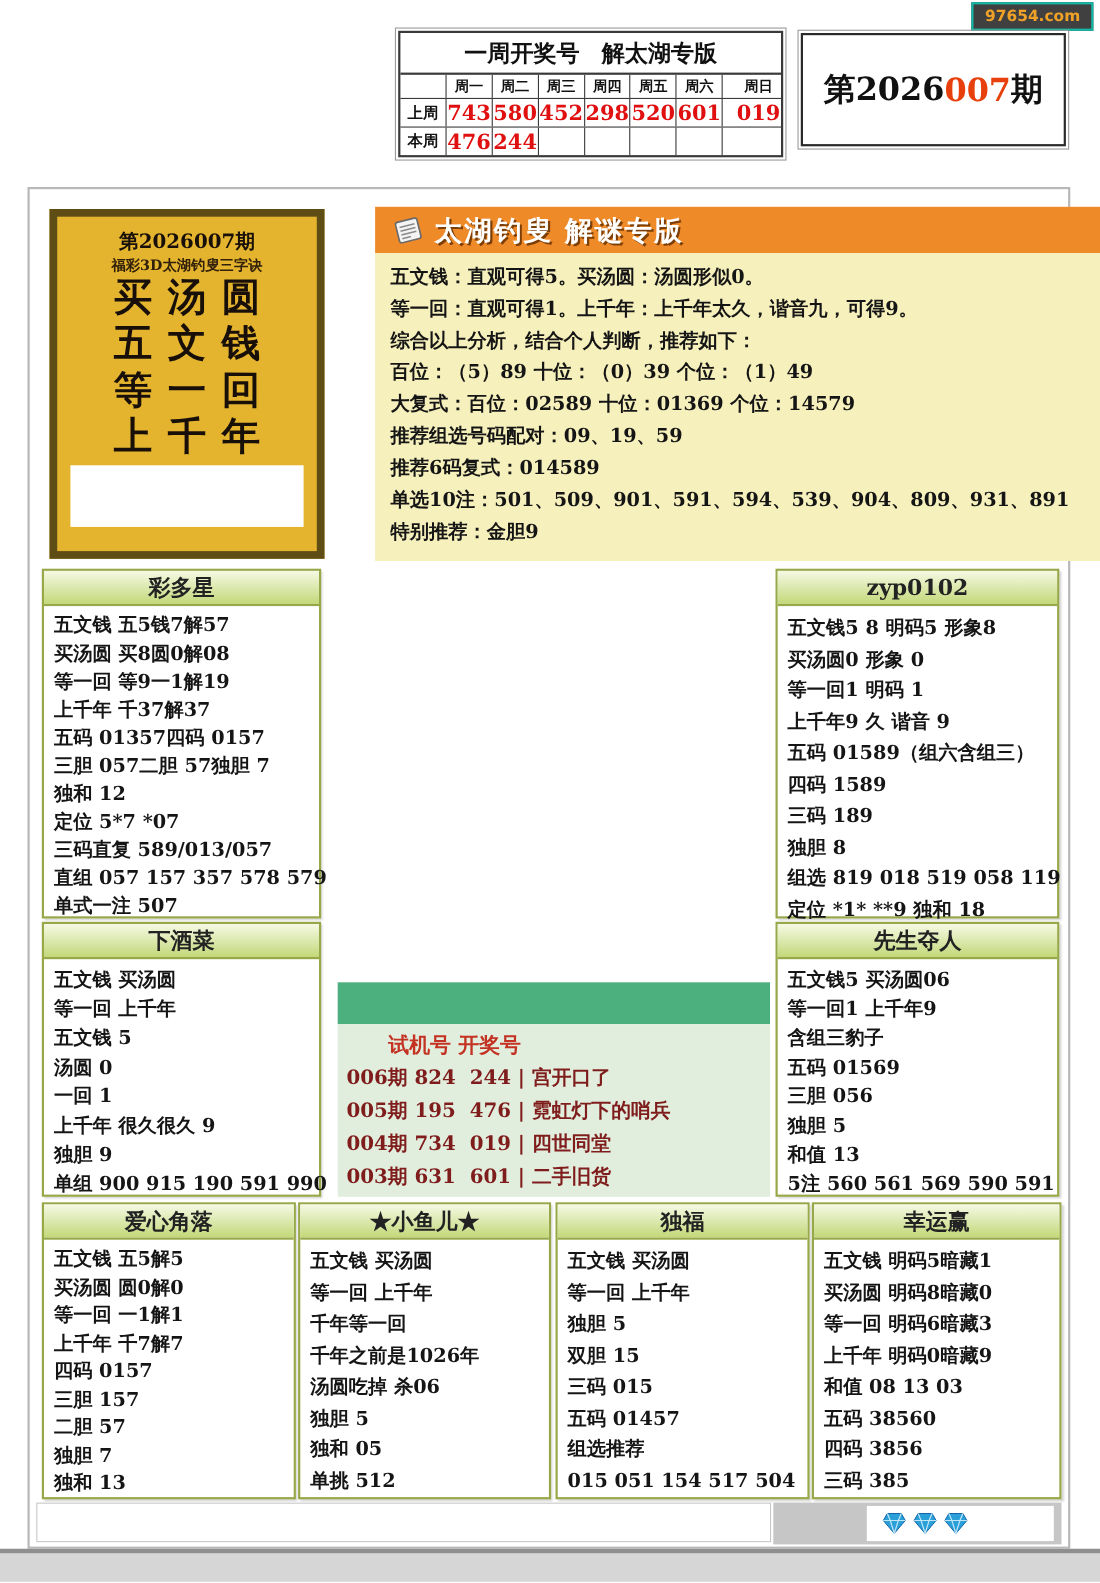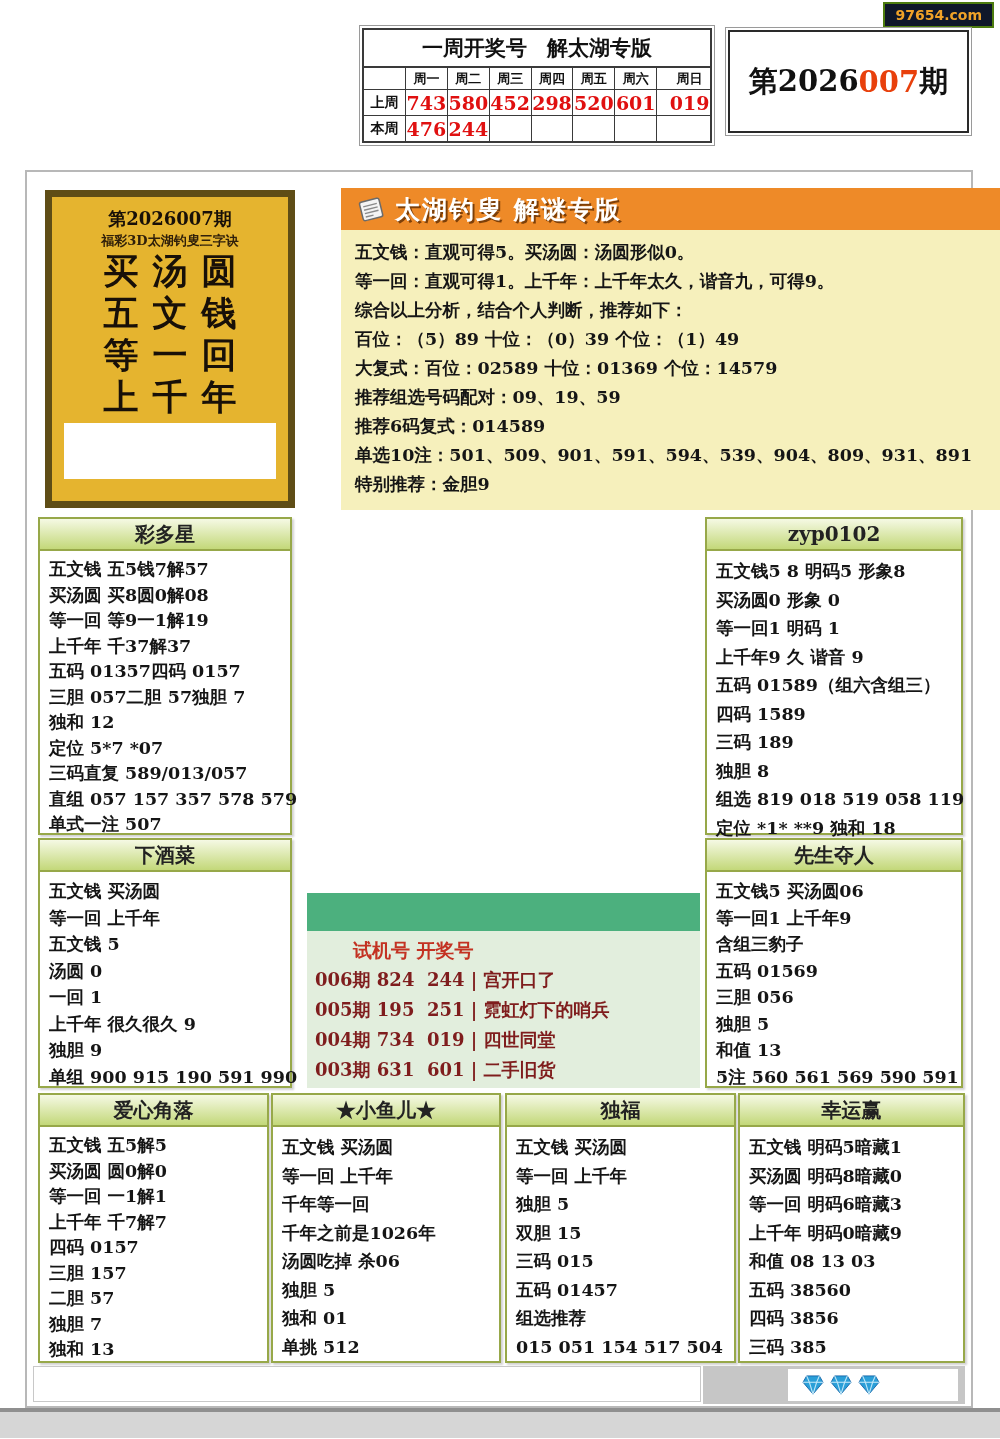--- a/index.html
+++ b/index.html
@@ -1,21 +1,21 @@
 <!DOCTYPE html>
 <html><head>
 <meta charset="utf-8">
 <style>
   html,body{margin:0;padding:0;background:#fff;}
   .page{position:relative;width:1000px;height:1439px;background:#fff;overflow:hidden;
         font-family:"DejaVu Serif","Liberation Serif",serif;color:#111;}
 
   
-  .site-badge{position:absolute;right:6px;top:2px;padding:3px 10px;border:2px solid #4d7c0f;
-              background:#0f172a;color:#f0a228;font:bold 14px "DejaVu Sans","Liberation Sans",sans-serif;}
+  .site-badge{position:absolute;right:6px;top:2px;padding:3px 10px;border:2px solid #14b8a6;
+              background:#404040;color:#f0a228;font:bold 14px "DejaVu Sans","Liberation Sans",sans-serif;}
   .week-panel{position:absolute;left:362px;top:28px;width:350px;border:2px solid #3a3a3a;
               outline:1px solid #9a9a9a;outline-offset:2px;background:#fff;box-sizing:border-box;}
   .wp-title{height:36px;display:flex;align-items:center;justify-content:center;gap:20px;
             font-size:21px;font-weight:bold;border-bottom:2px solid #3a3a3a;}
   .wrow{display:flex;align-items:stretch;}
   .whead{height:21px;border-bottom:1px solid #3a3a3a;}
   .wlabel{width:42px;border-right:1px solid #3a3a3a;box-sizing:border-box;text-align:center;
           font-size:14px;font-weight:bold;display:flex;align-items:center;justify-content:center;}
   .wcells{flex:1;display:flex;}
   .wcell{flex:1;border-right:1px solid #3a3a3a;box-sizing:border-box;text-align:center;
@@ -251,21 +251,21 @@
         <div class="line">5注 560 561 569 590 591</div>
       </div>
   </div>
 
   <div class="draw-panel">
     <div class="draw-head"></div>
     <div class="draw-body">
       <div class="draw-header-line">试机号 开奖号</div>
       <div>
           <div class="draw-line">006期 824  244 | 宫开口了</div>
-          <div class="draw-line">005期 195  251 | 霓虹灯下的哨兵</div>
+          <div class="draw-line">005期 195  476 | 霓虹灯下的哨兵</div>
           <div class="draw-line">004期 734  019 | 四世同堂</div>
           <div class="draw-line">003期 631  601 | 二手旧货</div>
         </div>
     </div>
   </div>
 
   <div class="sec-box box-aixin">
     <div class="sec-head">爱心角落</div>
     <div class="sec-body">
         <div class="line">五文钱 五5解5</div>
@@ -282,21 +282,21 @@
 
   <div class="sec-box box-xiaoyuer">
     <div class="sec-head">★小鱼儿★</div>
     <div class="sec-body">
         <div class="line">五文钱 买汤圆</div>
         <div class="line">等一回 上千年</div>
         <div class="line">千年等一回</div>
         <div class="line">千年之前是1026年</div>
         <div class="line">汤圆吃掉 杀06</div>
         <div class="line">独胆 5</div>
-        <div class="line">独和 01</div>
+        <div class="line">独和 05</div>
         <div class="line">单挑 512</div>
       </div>
   </div>
 
   <div class="sec-box box-dufu">
     <div class="sec-head">独福</div>
     <div class="sec-body">
         <div class="line">五文钱 买汤圆</div>
         <div class="line">等一回 上千年</div>
         <div class="line">独胆 5</div>

